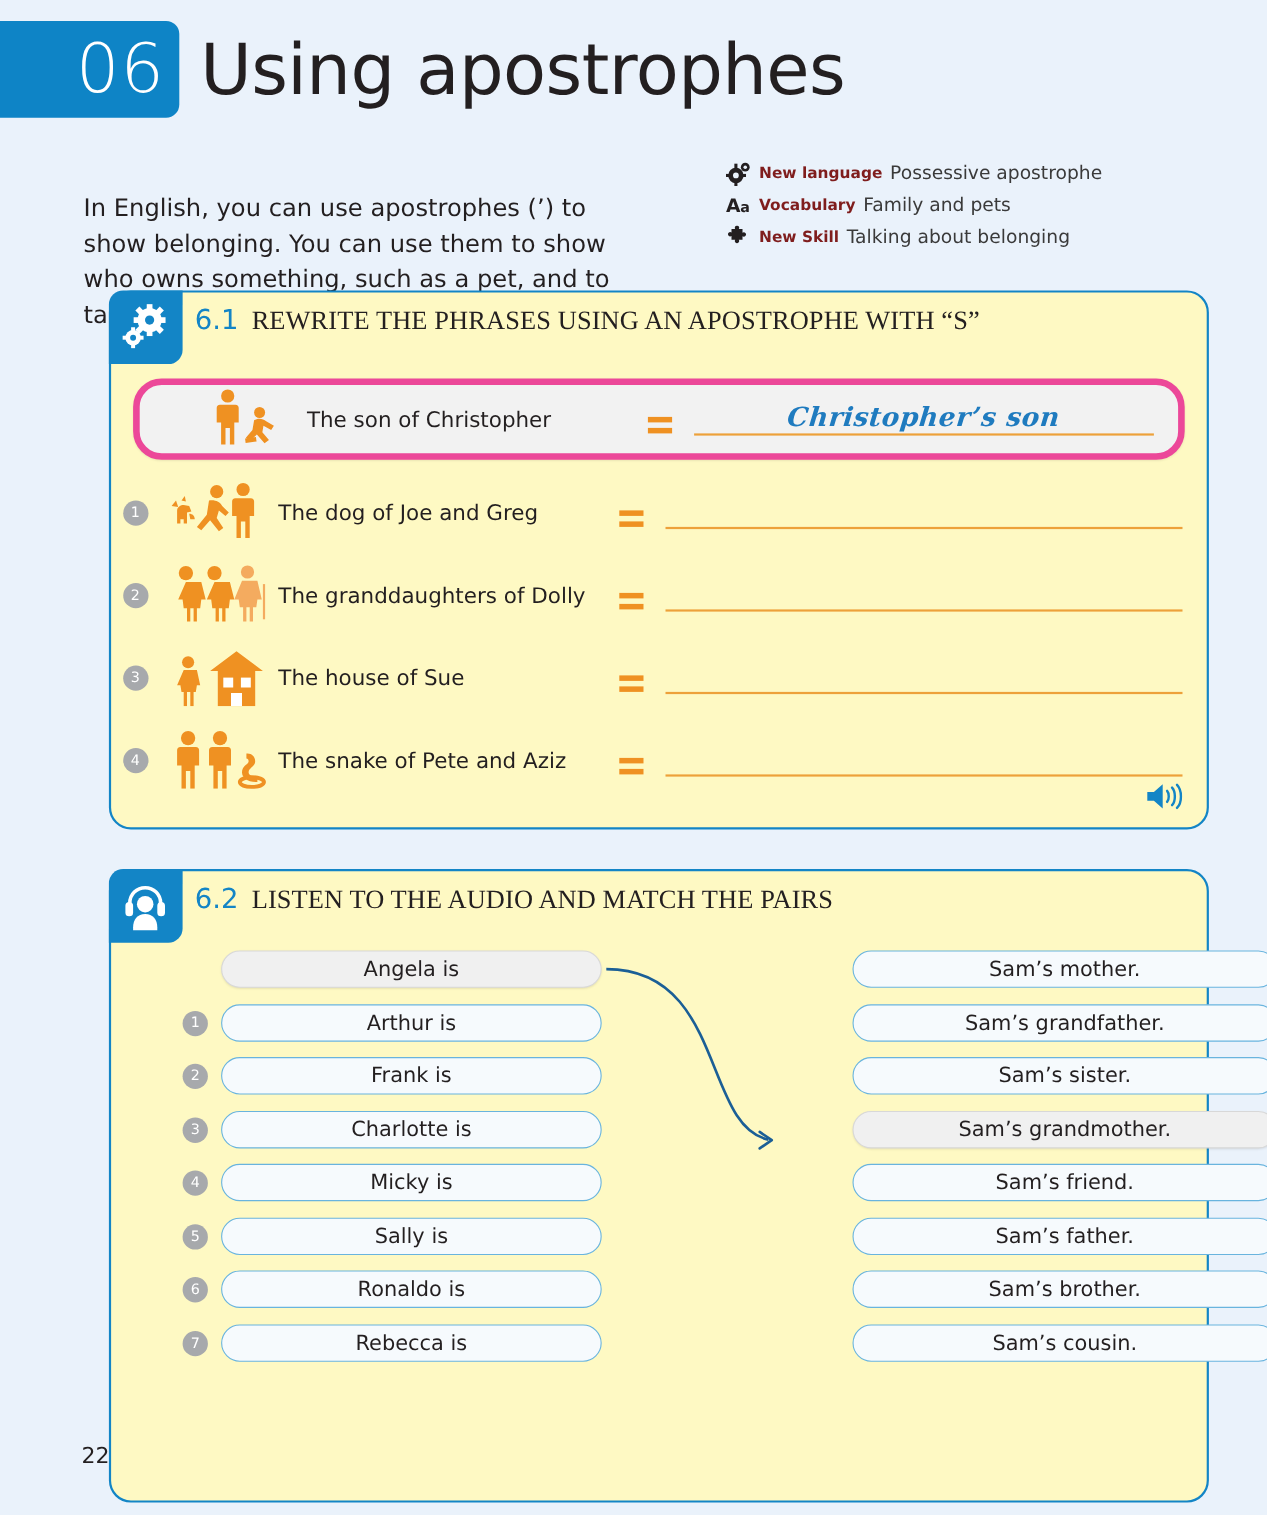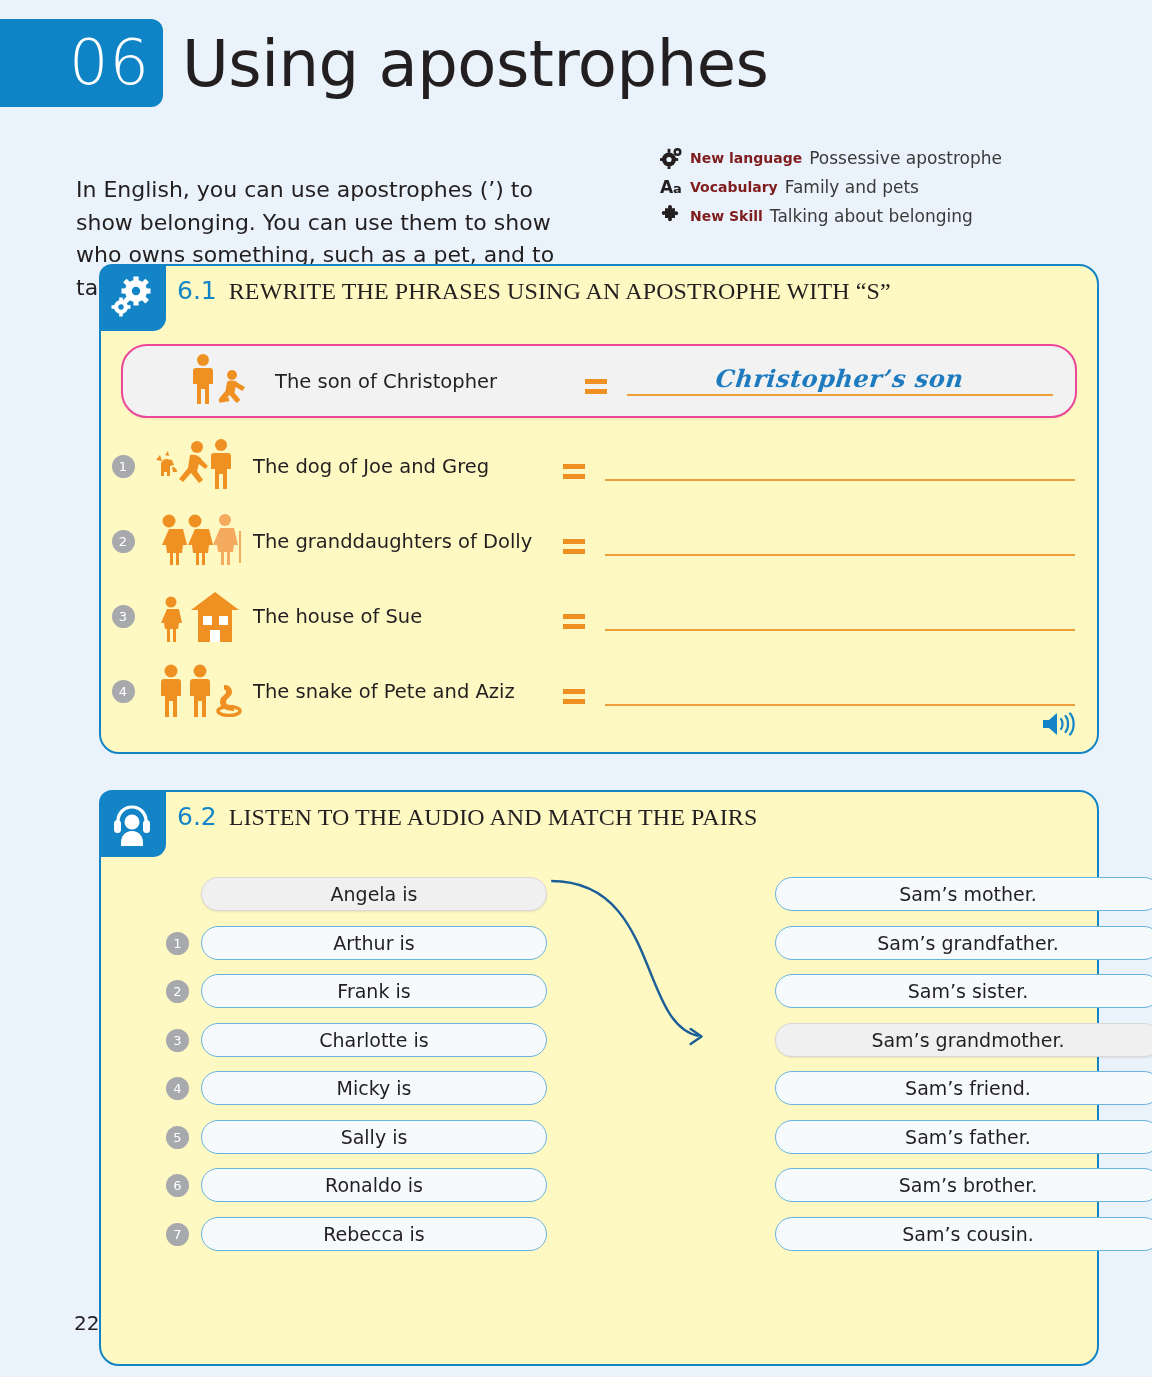--- a/index.html
+++ b/index.html
@@ -98,21 +98,21 @@
   
   .ex-rows{ position:absolute; left:0; top:78px; width:100%; }
   .row{
     display:flex; align-items:center;
     height:52px; margin-bottom:23px;
     position:relative;
   }
   .row.example{
     margin:0 20px 22px 20px;
     background:#f2f2f2;
-    border:2px solid #ec4899;
+    border:6px solid #ec4899;
     border-radius:26px;
     height:74px;
     box-shadow:0 1px 2px rgba(0,0,0,0.08);
   }
   .row-num{
     width:44px; flex:none;
     display:flex; align-items:center; justify-content:center;
   }
   .circ{
     width:23px; height:23px; border-radius:50%;
@@ -158,21 +158,21 @@
   .audio-btn{
     position:absolute; right:22px; bottom:14px;
     width:34px; height:28px;
   }
 
   
   .match-wrap{
     position:absolute; top:72px; left:0;
     width:100%; height:400px;
   }
-  .match-col{ position:absolute; top:13px; }
+  .match-col{ position:absolute; top:0; }
   .match-col.left{ left:100px; width:346px; }
   .match-col.right{ left:674px; width:386px; }
   .match-item{
     height:34px; margin-bottom:14.5px;
     border:1.6px solid #69b4de;
     border-radius:17px;
     background:#f6fafd;
     display:flex; align-items:center; justify-content:center;
     font-size:19px; color:#231f20;
     position:relative;

